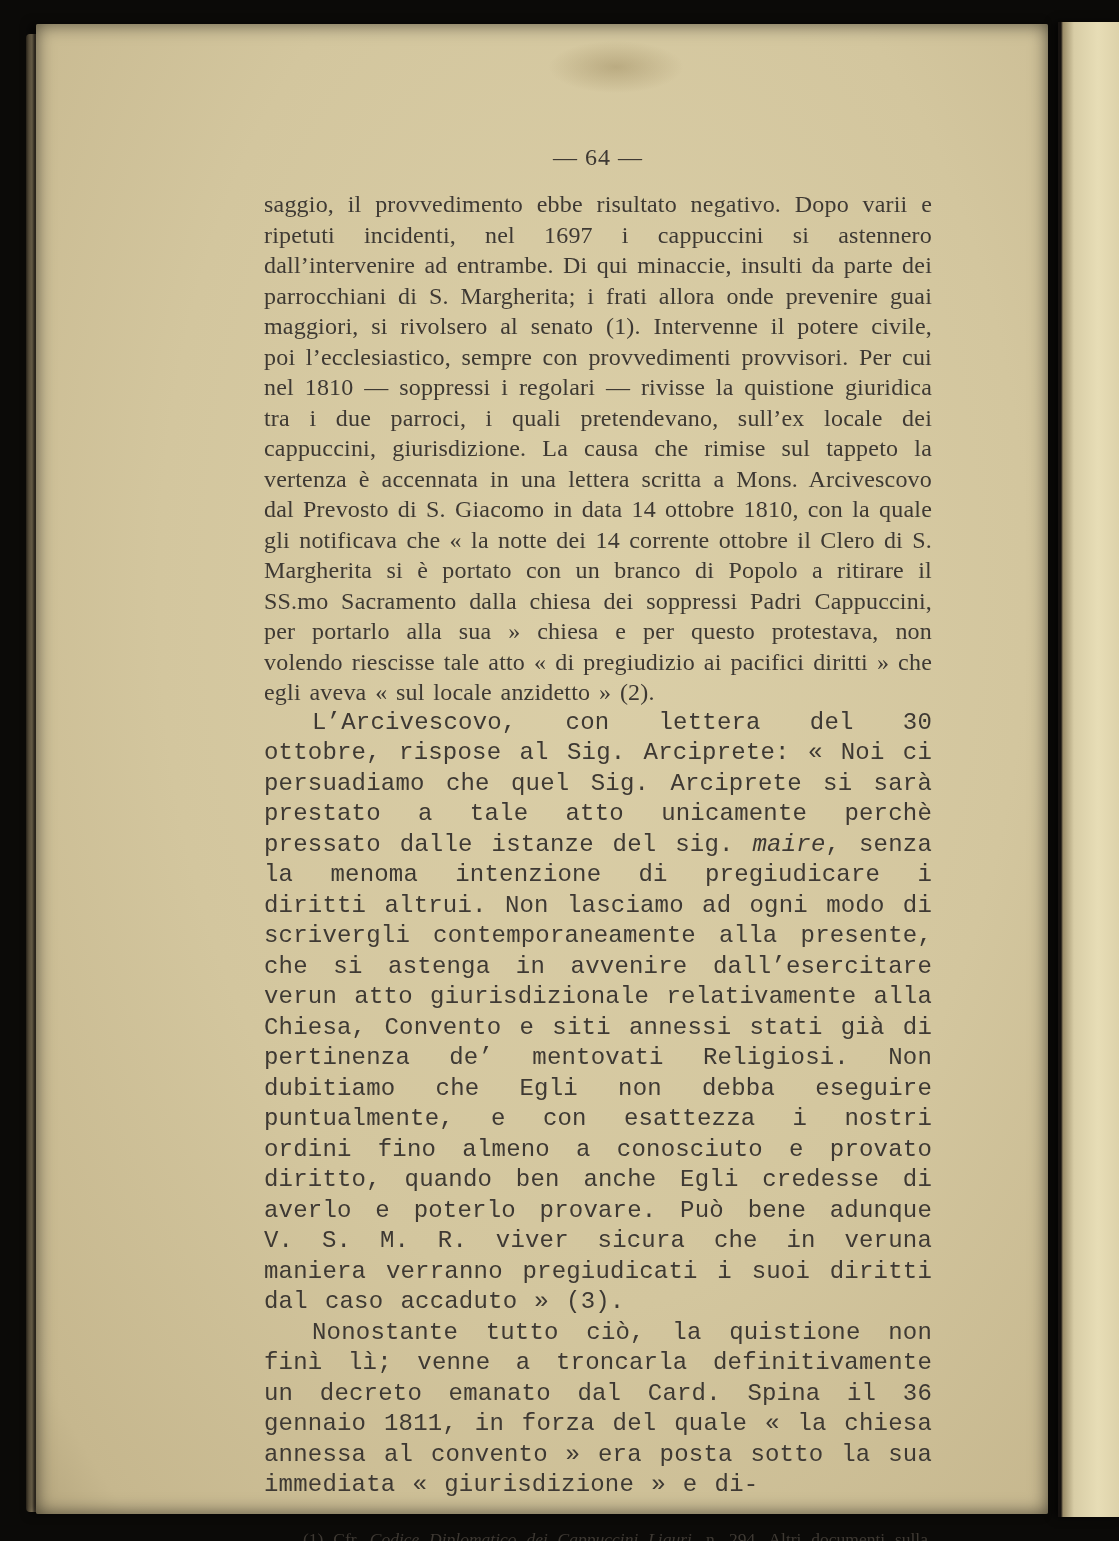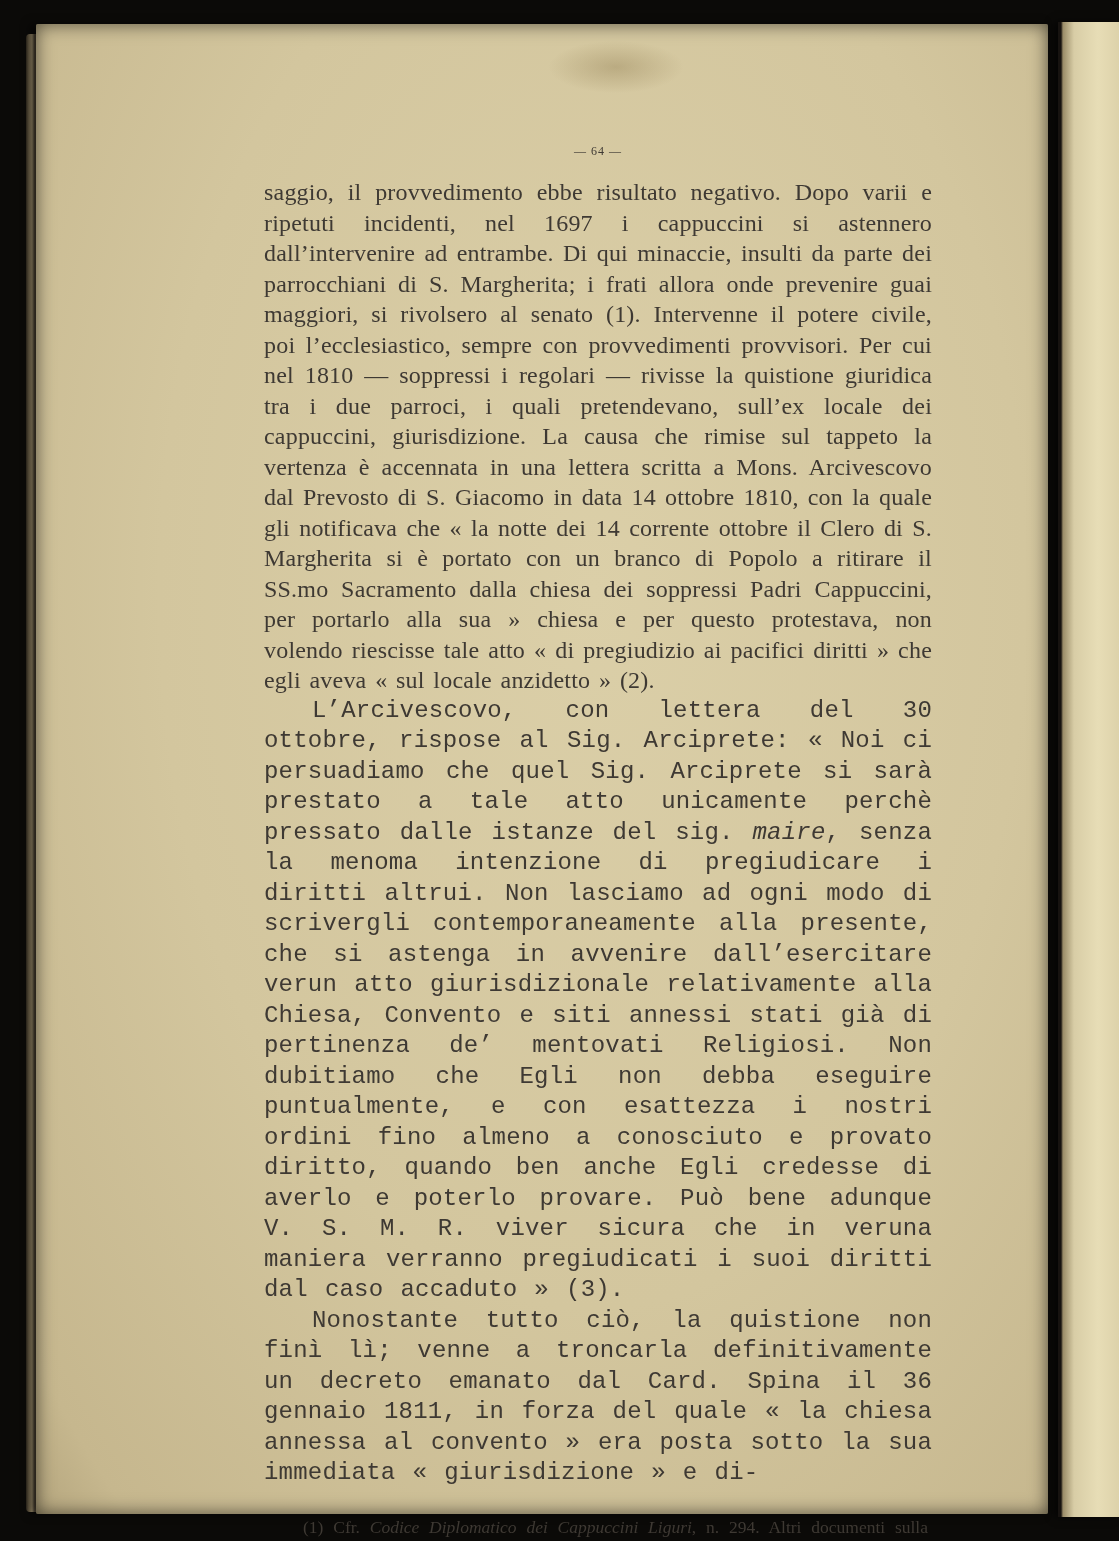--- a/index.html
+++ b/index.html
@@ -28,21 +28,21 @@
     position:absolute;left:490px;top:8px;width:180px;height:70px;
     background:radial-gradient(closest-side, rgba(124,103,58,.30), rgba(124,103,58,0) 75%);
     pointer-events:none;
   }
   .content{
     position:absolute;left:228px;top:120px;width:668px;
     color:#3e3933;
   }
   .page-number{
     text-align:center;
-    font-size:12px;
+    font-size:24px;
     letter-spacing:1px;
     margin:0 0 18px 0;
   }
   .para{
     margin:0;
     font-size:24px;
     line-height:30.5px;
     text-align:justify;
     word-spacing:2.5px;
     letter-spacing:.2px;

